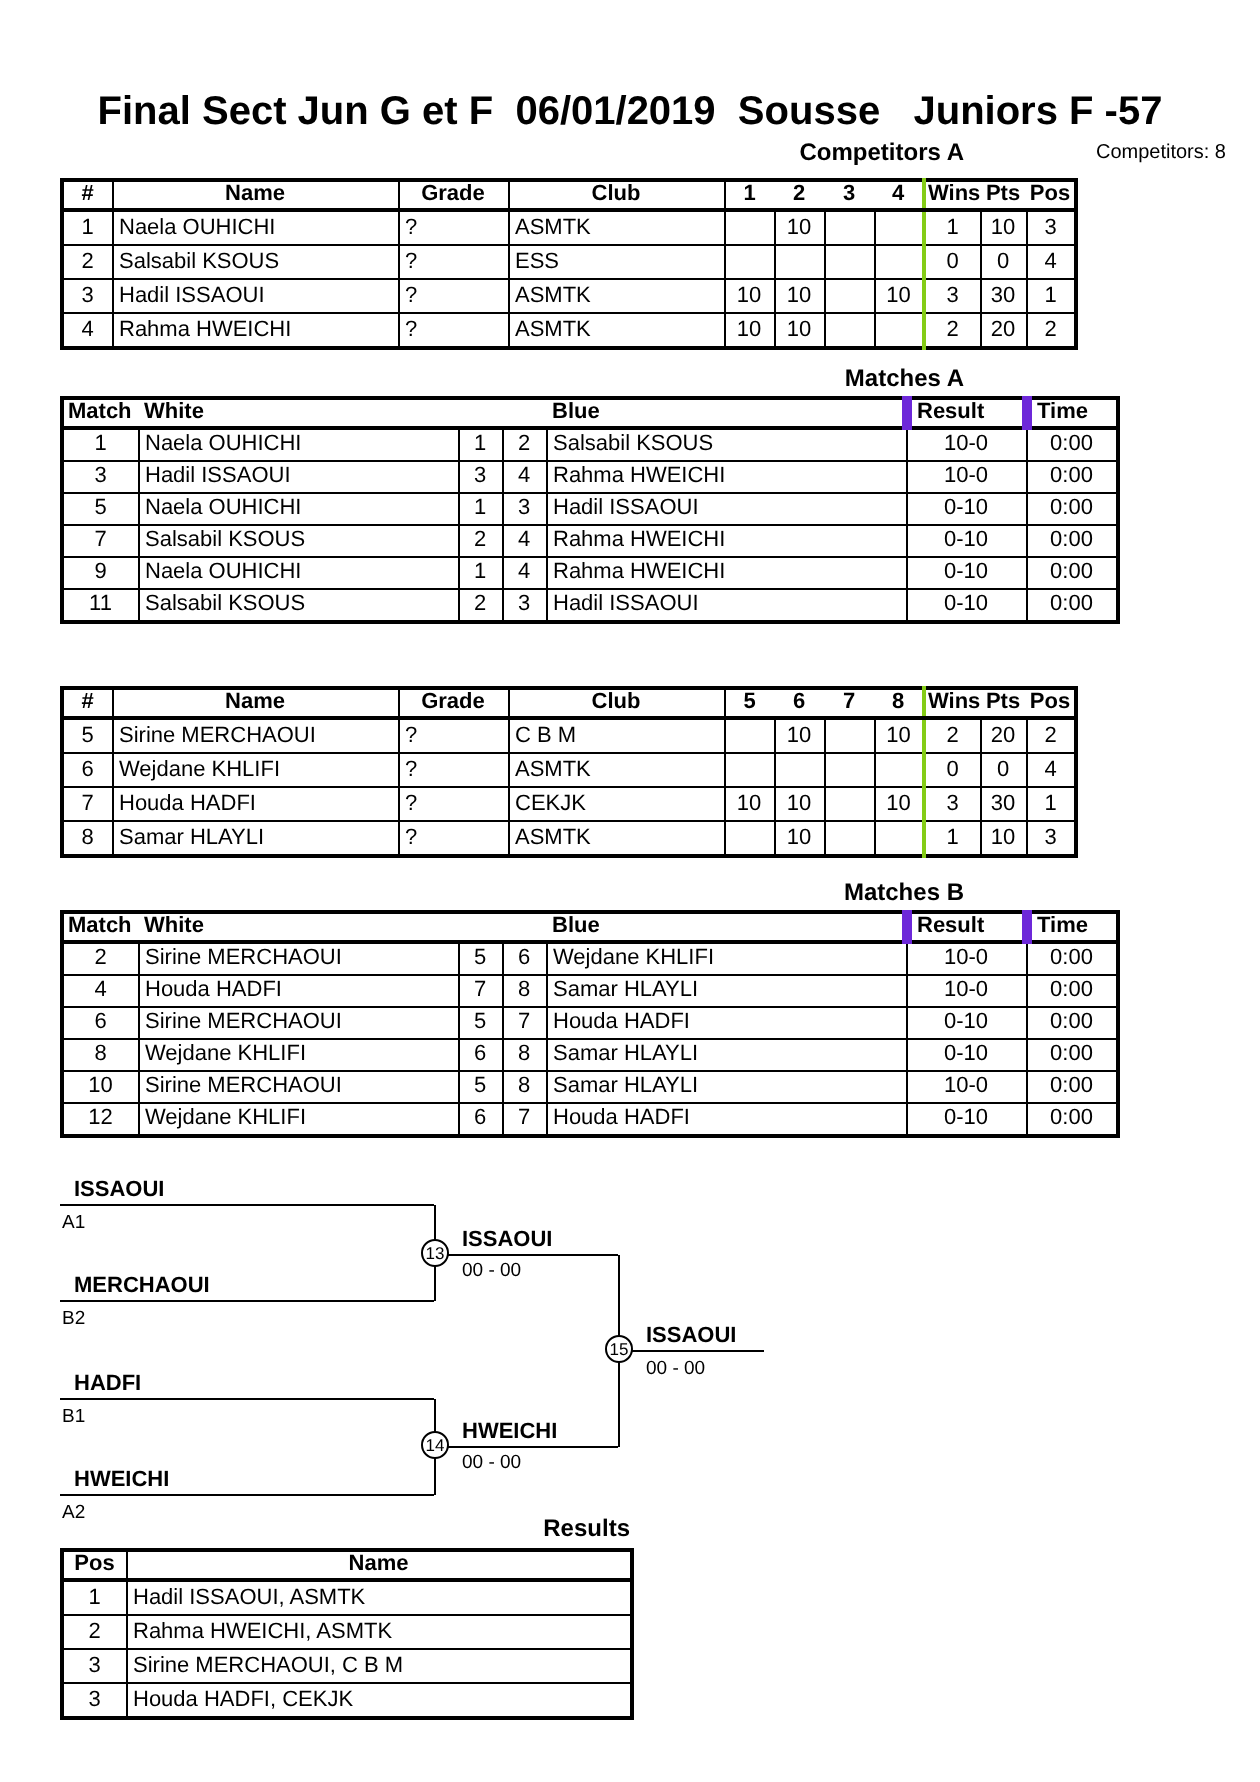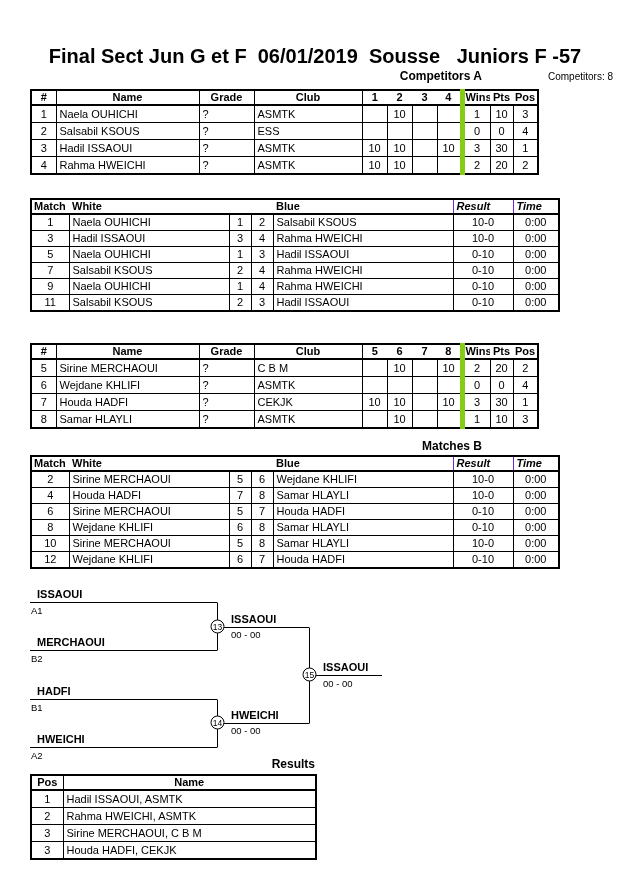--- a/index.html
+++ b/index.html
@@ -19,25 +19,25 @@
            font-size:11px; height:16px; overflow:hidden; white-space:nowrap;
            text-align:left; font-weight:normal; line-height:1; }
   tr > *:first-child { border-left:none; }
   thead th { font-weight:bold; border-top:none; border-bottom:2px solid #000;
              height:13px; text-align:left; }
   td.ctr, th.ctr { text-align:center; padding:0 1px; }
 
   
   .comp-tbl { left:30px; width:507px; }
   .comp-tbl thead th.no-sep { border-left:none; }
-  .comp-tbl .thick-l { border-left:5px solid #84cc16;text-align:center; }
+  .comp-tbl .thick-l { border-left:2px solid #84cc16;text-align:center; }
   
   .match-tbl { left:30px; width:528px; }
   .match-tbl thead th { border-left:none; }
-  .match-tbl thead th.sep { border-left:1px solid #6d28d9;font-style:italic; }
+  .match-tbl thead th.sep { border-left:5px solid #6d28d9; }
   .match-tbl thead th.h-match { text-align:left; padding-left:2px; }
   .match-tbl td { height:15px; }
   
   .res-tbl { left:30px; width:285px; }
 
   .bracket { position:absolute; left:0; top:580px; width:630px; height:190px; }
   .bracket text { font-size:11px; font-weight:bold; }
   .bracket text.small { font-size:9.5px; font-weight:normal; }
   .bracket text.mnum { font-size:8.5px; font-weight:normal; }
   .bracket line, .bracket circle { stroke:#000; stroke-width:1; }
@@ -131,20 +131,21 @@
         <td class="ctr">10</td>
         <td class="ctr"></td>
         <td class="ctr"></td>
         <td class="ctr thick-l">2</td>
         <td class="ctr">20</td>
         <td class="ctr">2</td>
       </tr>
     </tbody>
   </table>
 
+  <div class="sec-heading" style="top:182px;">Matches A</div>
 
   <table class="match-tbl" style="top:198px;">
     <colgroup>
       <col style="width:38px">
         <col style="width:160px">
         <col style="width:22px">
         <col style="width:22px">
       <col style="width:180px">
         <col style="width:60px">
         <col style="width:46px">

